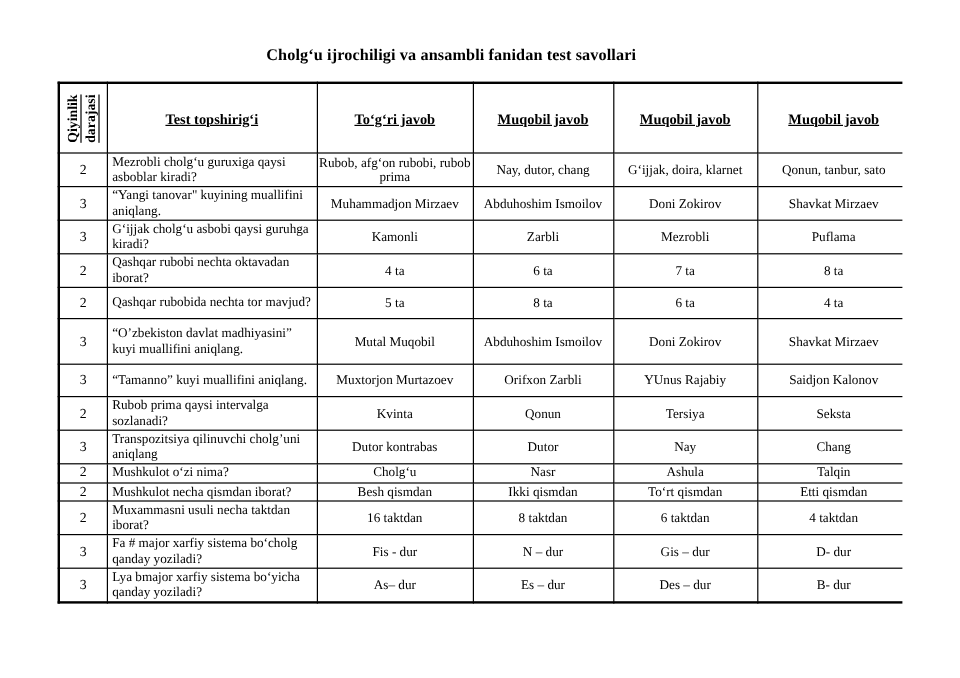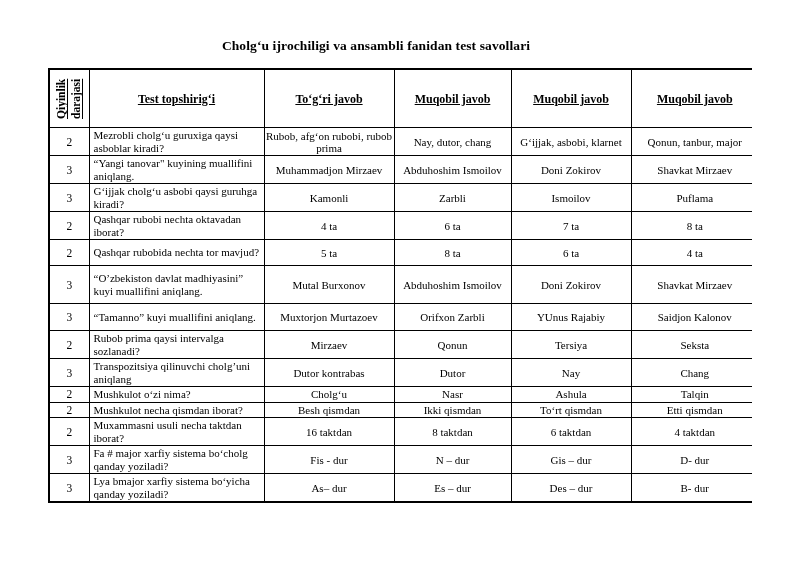--- a/index.html
+++ b/index.html
@@ -101,37 +101,37 @@
         <th>Muqobil javob</th>
         <th>Muqobil javob</th>
       </tr>
     </thead>
     <tbody>
         <tr style="height: 25px;">
           <td class="c-diff">2</td>
           <td class="c-q">Mezrobli cholg‘u guruxiga qaysi asboblar kiradi?</td>
           <td>Rubob, afg‘on rubobi, rubob prima</td>
           <td>Nay, dutor, chang</td>
-          <td>G‘ijjak, asbobi, klarnet</td>
-          <td>Qonun, tanbur, major</td>
+          <td>G‘ijjak, doira, klarnet</td>
+          <td>Qonun, tanbur, sato</td>
         </tr>
         <tr style="height: 26px;">
           <td class="c-diff">3</td>
           <td class="c-q">“Yangi tanovar" kuyining muallifini aniqlang.</td>
           <td>Muhammadjon Mirzaev</td>
           <td>Abduhoshim Ismoilov</td>
           <td>Doni Zokirov</td>
           <td>Shavkat Mirzaev</td>
         </tr>
         <tr style="height: 26px;">
           <td class="c-diff">3</td>
           <td class="c-q">G‘ijjak cholg‘u asbobi qaysi guruhga kiradi?</td>
           <td>Kamonli</td>
           <td>Zarbli</td>
-          <td>Ismoilov</td>
+          <td>Mezrobli</td>
           <td>Puflama</td>
         </tr>
         <tr style="height: 26px;">
           <td class="c-diff">2</td>
           <td class="c-q">Qashqar rubobi nechta oktavadan iborat?</td>
           <td>4 ta</td>
           <td>6 ta</td>
           <td>7 ta</td>
           <td>8 ta</td>
         </tr>
@@ -139,37 +139,37 @@
           <td class="c-diff">2</td>
           <td class="c-q">Qashqar rubobida nechta tor mavjud?</td>
           <td>5 ta</td>
           <td>8 ta</td>
           <td>6 ta</td>
           <td>4 ta</td>
         </tr>
         <tr style="height: 38px;">
           <td class="c-diff">3</td>
           <td class="c-q">“O’zbekiston davlat madhiyasini” kuyi muallifini aniqlang.</td>
-          <td>Mutal Burxonov</td>
+          <td>Mutal Muqobil</td>
           <td>Abduhoshim Ismoilov</td>
           <td>Doni Zokirov</td>
           <td>Shavkat Mirzaev</td>
         </tr>
         <tr style="height: 27px;">
           <td class="c-diff">3</td>
           <td class="c-q">“Tamanno” kuyi muallifini aniqlang.</td>
           <td>Muxtorjon Murtazoev</td>
           <td>Orifxon Zarbli</td>
           <td>YUnus Rajabiy</td>
           <td>Saidjon Kalonov</td>
         </tr>
         <tr style="height: 26px;">
           <td class="c-diff">2</td>
           <td class="c-q">Rubob prima qaysi intervalga sozlanadi?</td>
-          <td>Mirzaev</td>
+          <td>Kvinta</td>
           <td>Qonun</td>
           <td>Tersiya</td>
           <td>Seksta</td>
         </tr>
         <tr style="height: 26px;">
           <td class="c-diff">3</td>
           <td class="c-q">Transpozitsiya qilinuvchi cholg’uni aniqlang</td>
           <td>Dutor kontrabas</td>
           <td>Dutor</td>
           <td>Nay</td>

